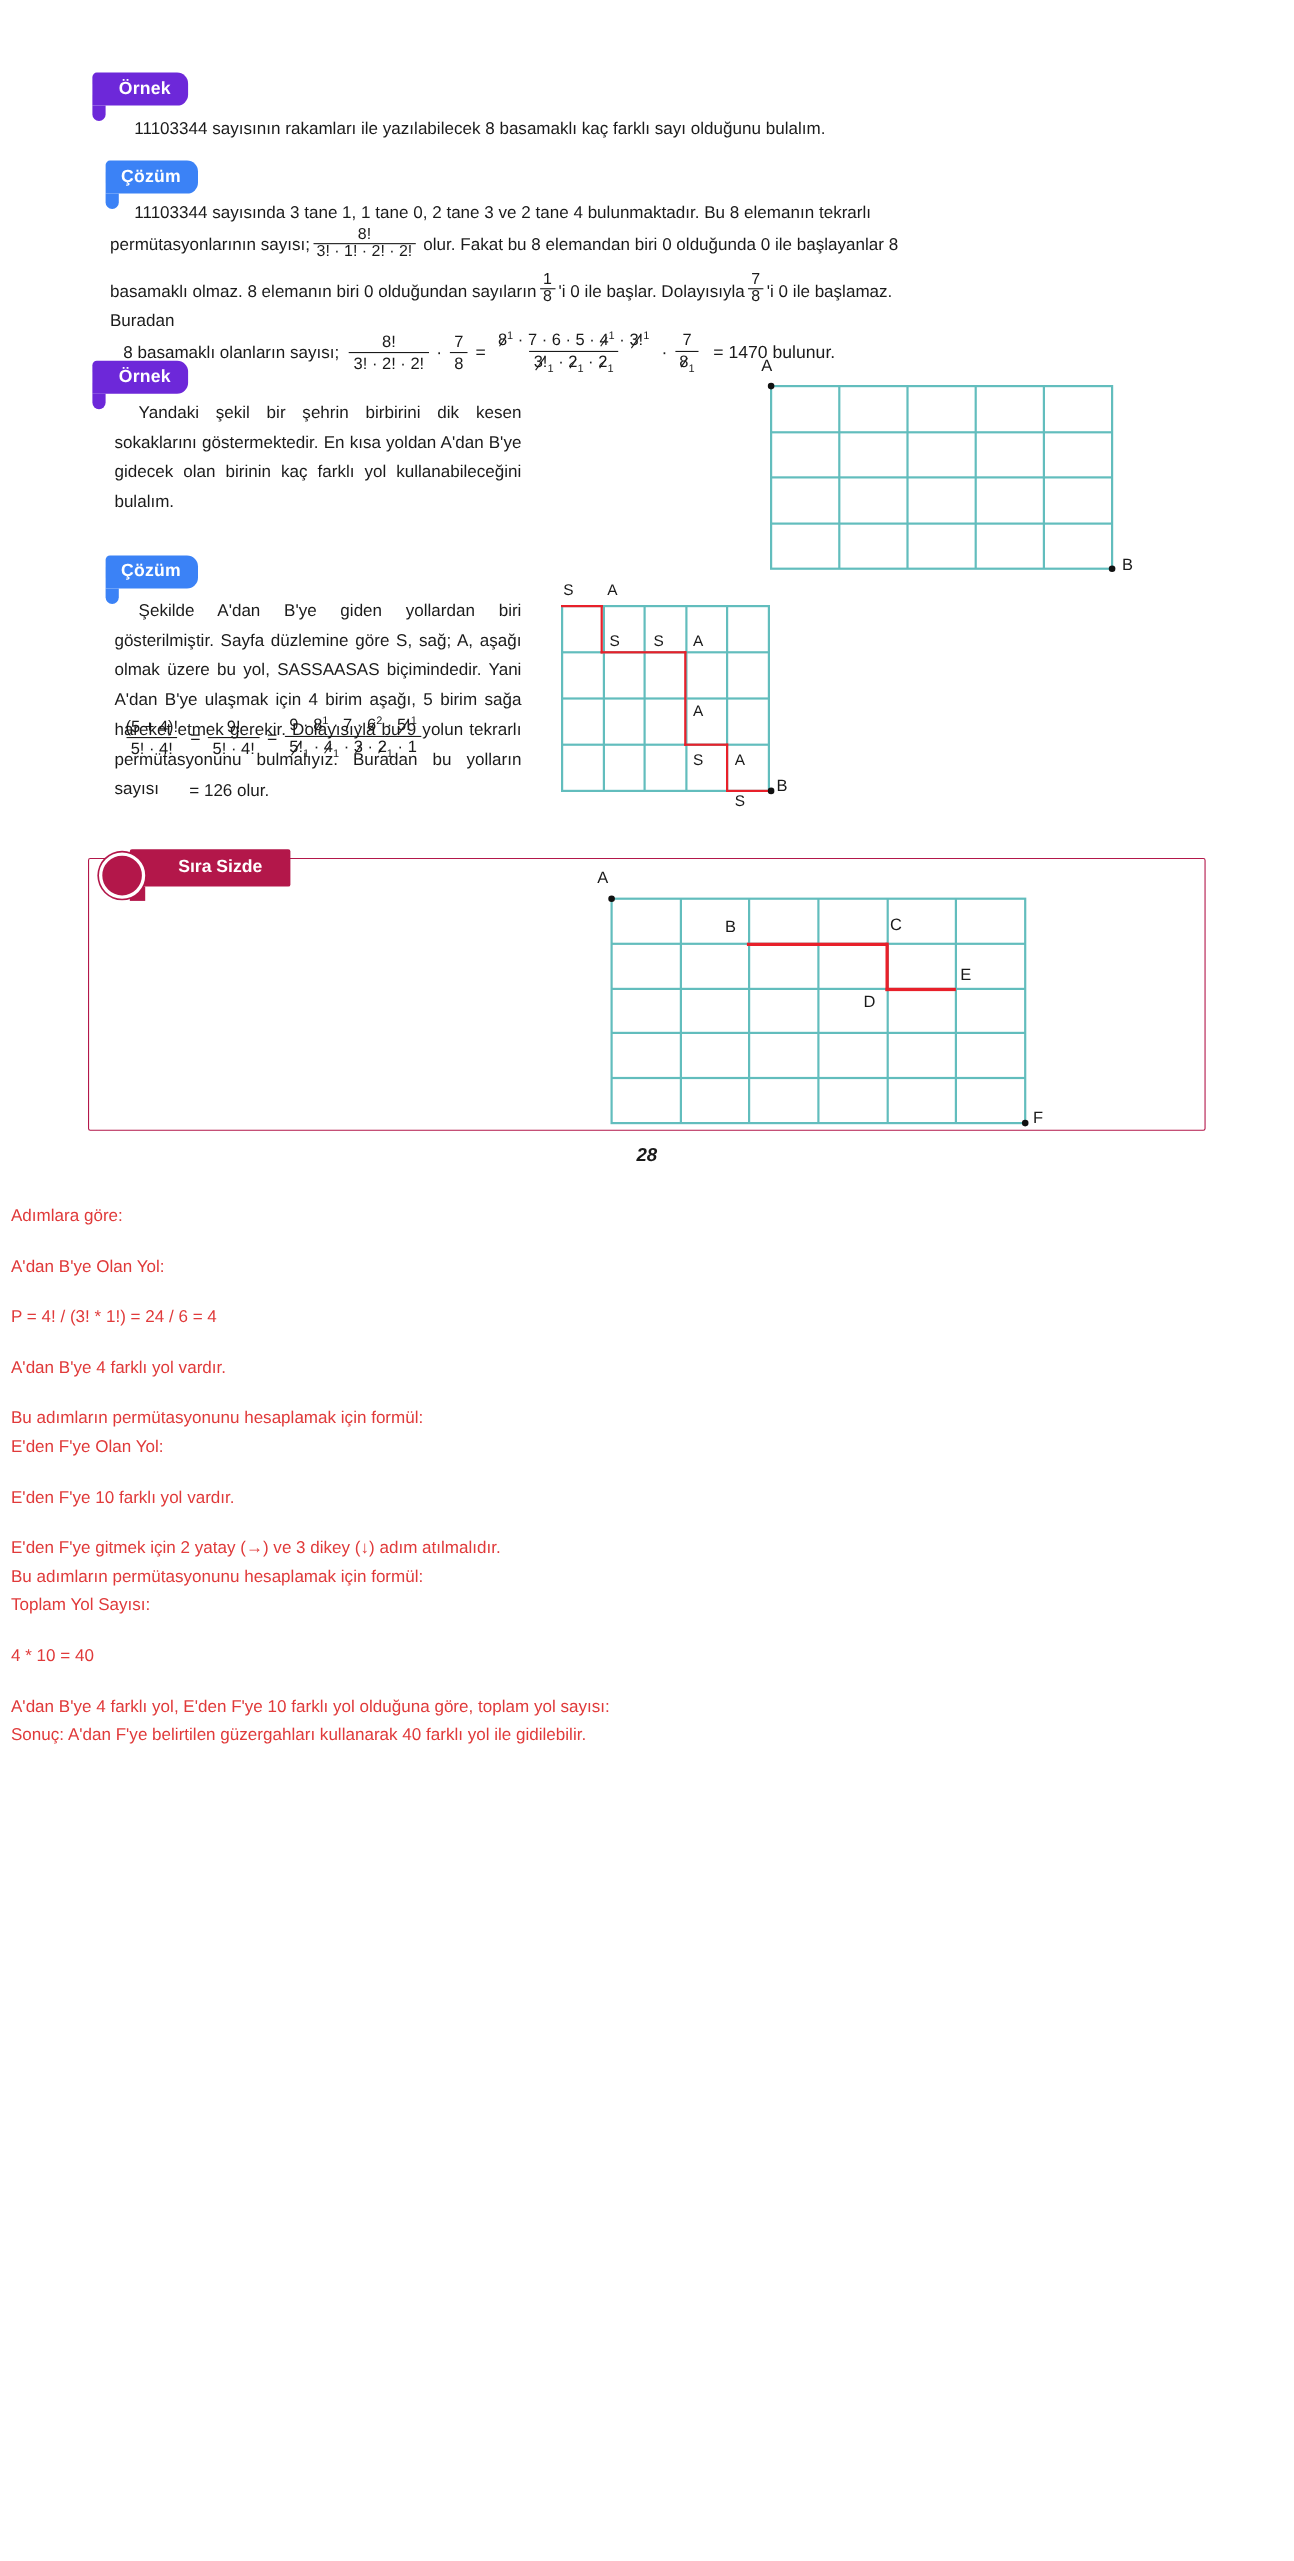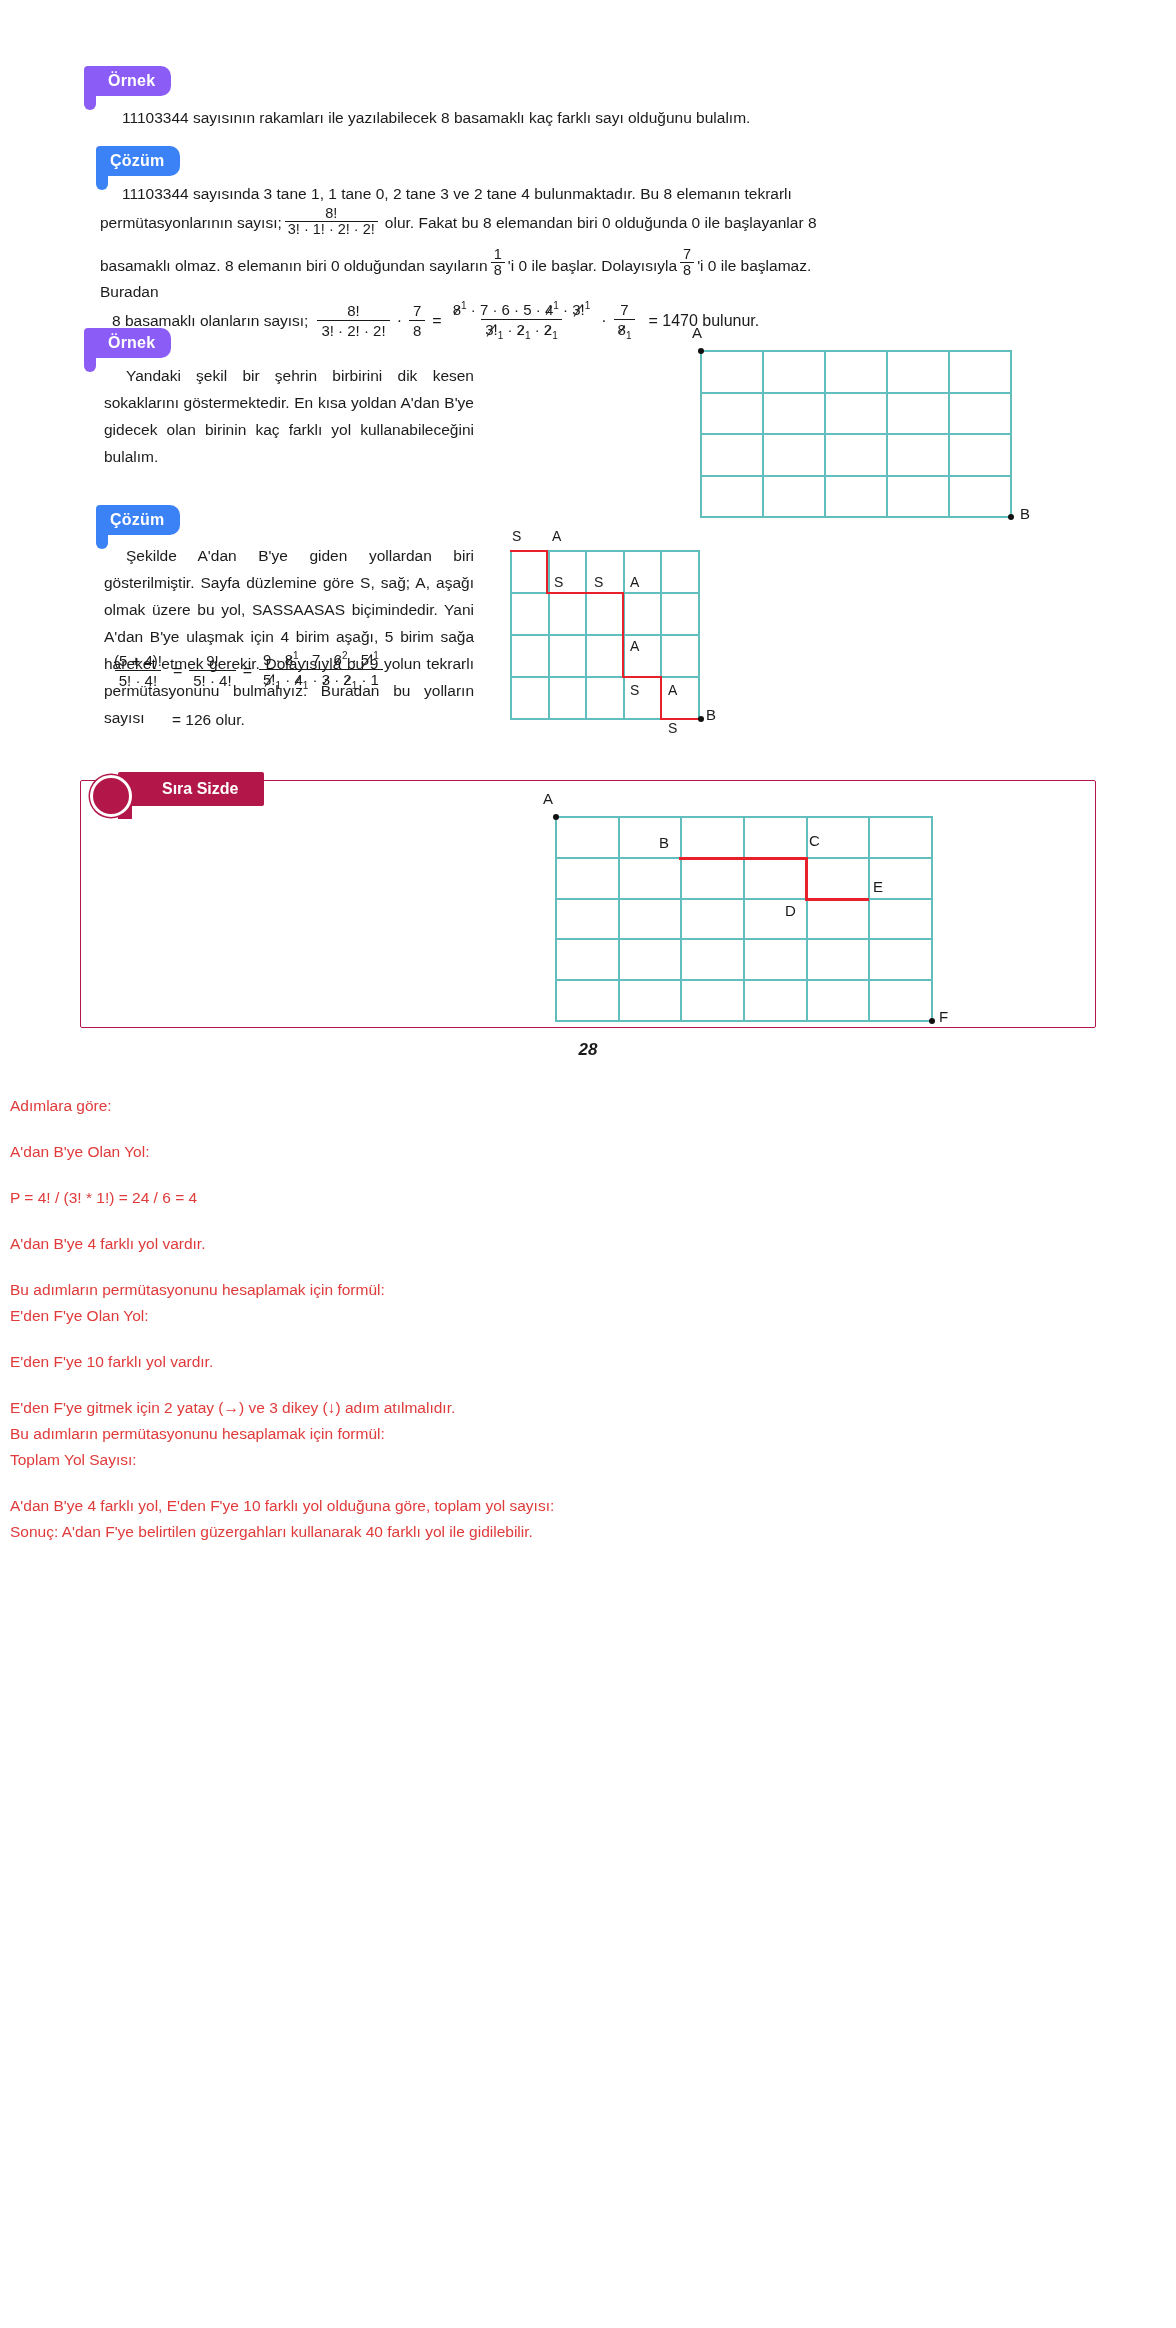--- a/index.html
+++ b/index.html
@@ -30,21 +30,21 @@
     position: absolute;
     height: 30px;
     line-height: 30px;
     padding: 0 16px 0 14px;
     color: #ffffff;
     font-weight: bold;
     font-size: 16px;
     border-radius: 4px 10px 10px 0;
     letter-spacing: .2px;
   }
-  .tab.teal { background: #8b5cf6; padding-left: 24px; }
+  .tab.teal { background: #6d28d9; padding-left: 24px; }
   .tab.orange { background: #3b82f6; }
   .tab::after {
     content: "";
     position: absolute;
     left: 0; top: 30px;
     width: 12px; height: 14px;
     background: inherit;
     border-radius: 0 0 7px 7px;
   }
 
@@ -466,15 +466,16 @@
   <p>Adımlara göre:</p>
   <p>A'dan B'ye Olan Yol:</p>
   <p>P = 4! / (3! * 1!) = 24 / 6 = 4</p>
   <p>A'dan B'ye 4 farklı yol vardır.</p>
   <p class="tight">Bu adımların permütasyonunu hesaplamak için formül:</p>
   <p>E'den F'ye Olan Yol:</p>
   <p>E'den F'ye 10 farklı yol vardır.</p>
   <p class="tight">E'den F'ye gitmek için 2 yatay (→) ve 3 dikey (↓) adım atılmalıdır.</p>
   <p class="tight">Bu adımların permütasyonunu hesaplamak için formül:</p>
   <p>Toplam Yol Sayısı:</p>
+  <p>4 * 10 = 40</p>
   <p class="tight">A'dan B'ye 4 farklı yol, E'den F'ye 10 farklı yol olduğuna göre, toplam yol sayısı:</p>
   <p>Sonuç: A'dan F'ye belirtilen güzergahları kullanarak 40 farklı yol ile gidilebilir.</p>
 </div>
 
 </body></html>

